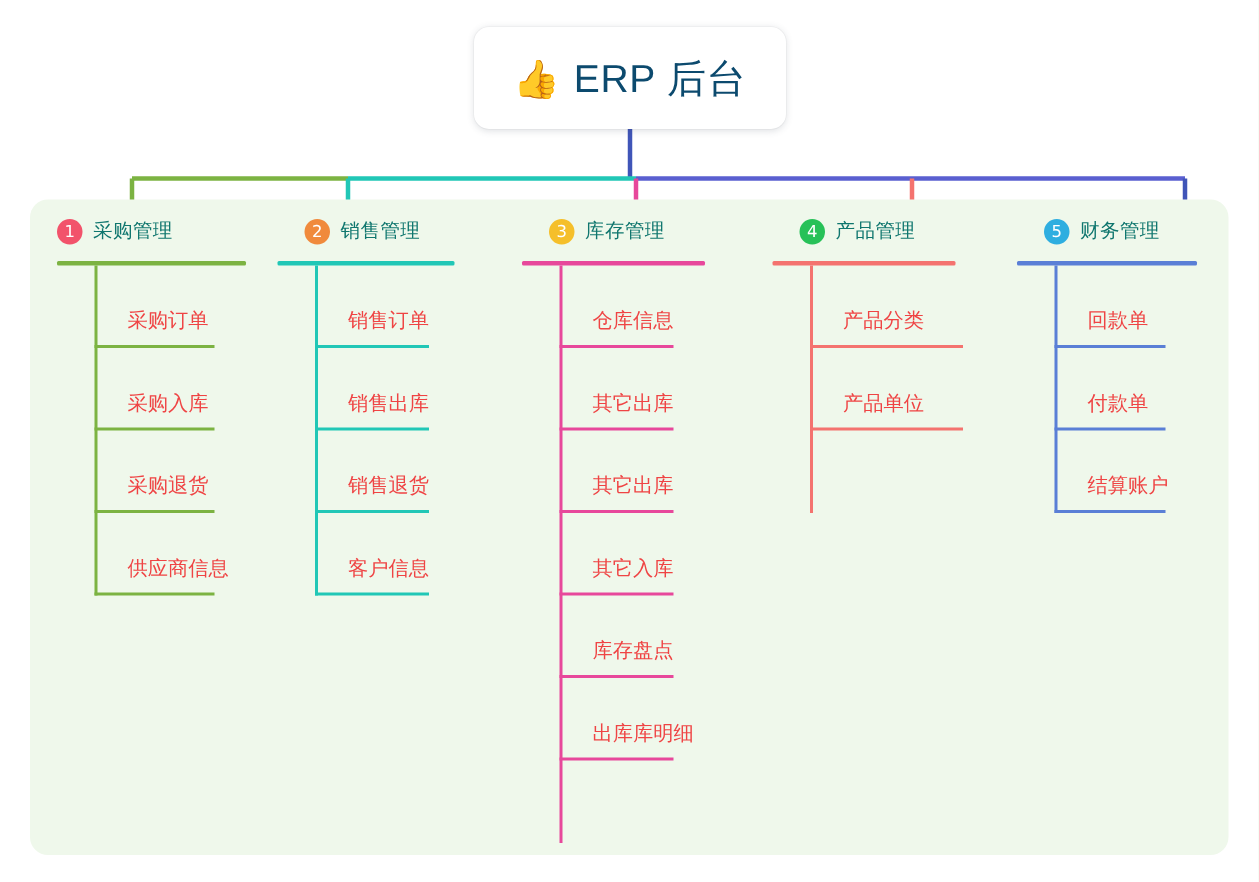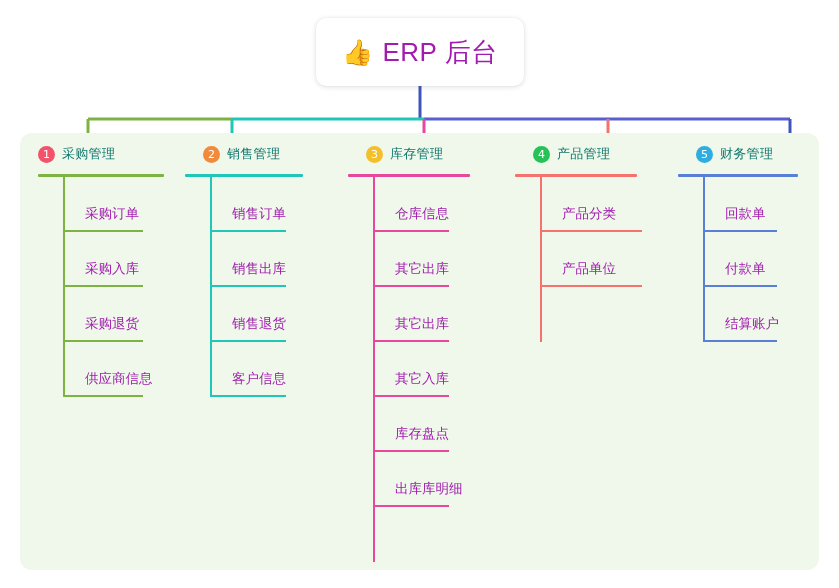--- a/index.html
+++ b/index.html
@@ -35,21 +35,21 @@
     justify-content: center;
     gap: 9px;
   }
   .root-emoji {
     font-size: 25px;
     line-height: 1;
     font-family: "DejaVu Sans", sans-serif;
   }
   .root-title {
     font-size: 26px;
-    color: #a21caf;
+    color: #0c4a6e;
     letter-spacing: .5px;
     white-space: nowrap;
   }
 
   
   #wires {
     position: absolute;
     left: 0; top: 0;
     width: 839px; height: 588px;
     pointer-events: none;
@@ -114,21 +114,21 @@
   }
   .kid {
     position: relative;
     height: 55px;
   }
   .kid-label {
     position: absolute;
     left: 22px;
     bottom: 9px;
     font-size: 13.5px;
-    color: #a21caf;
+    color: #ef4444;
     white-space: nowrap;
   }
   .kid-rule {
     position: absolute;
     left: 0;
     bottom: 0;
     height: 1.6px;
   }
 </style>
 </head>

